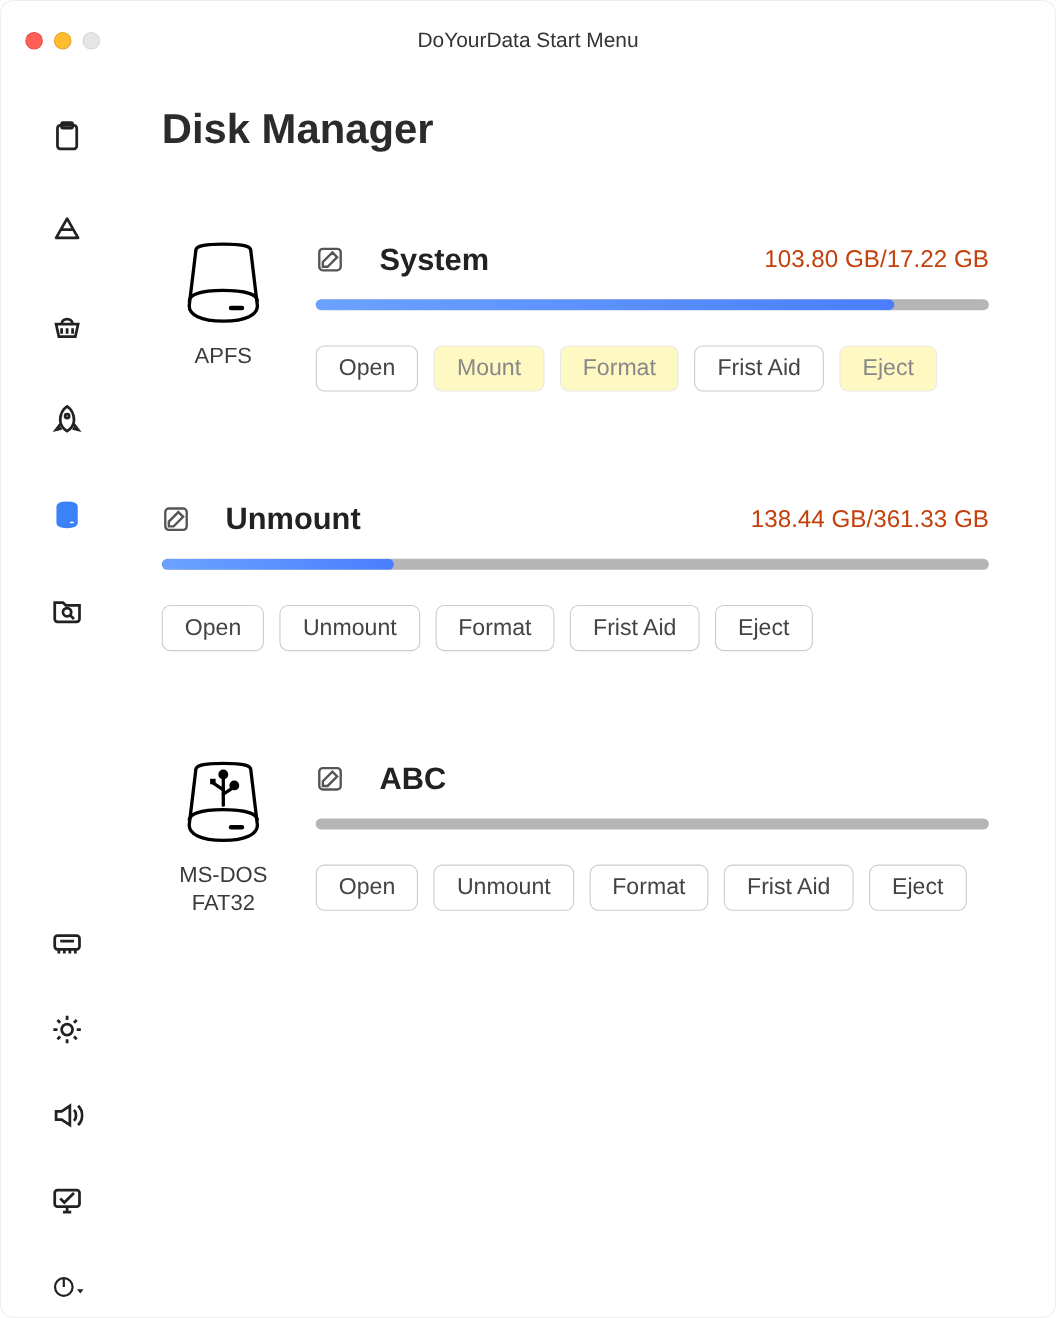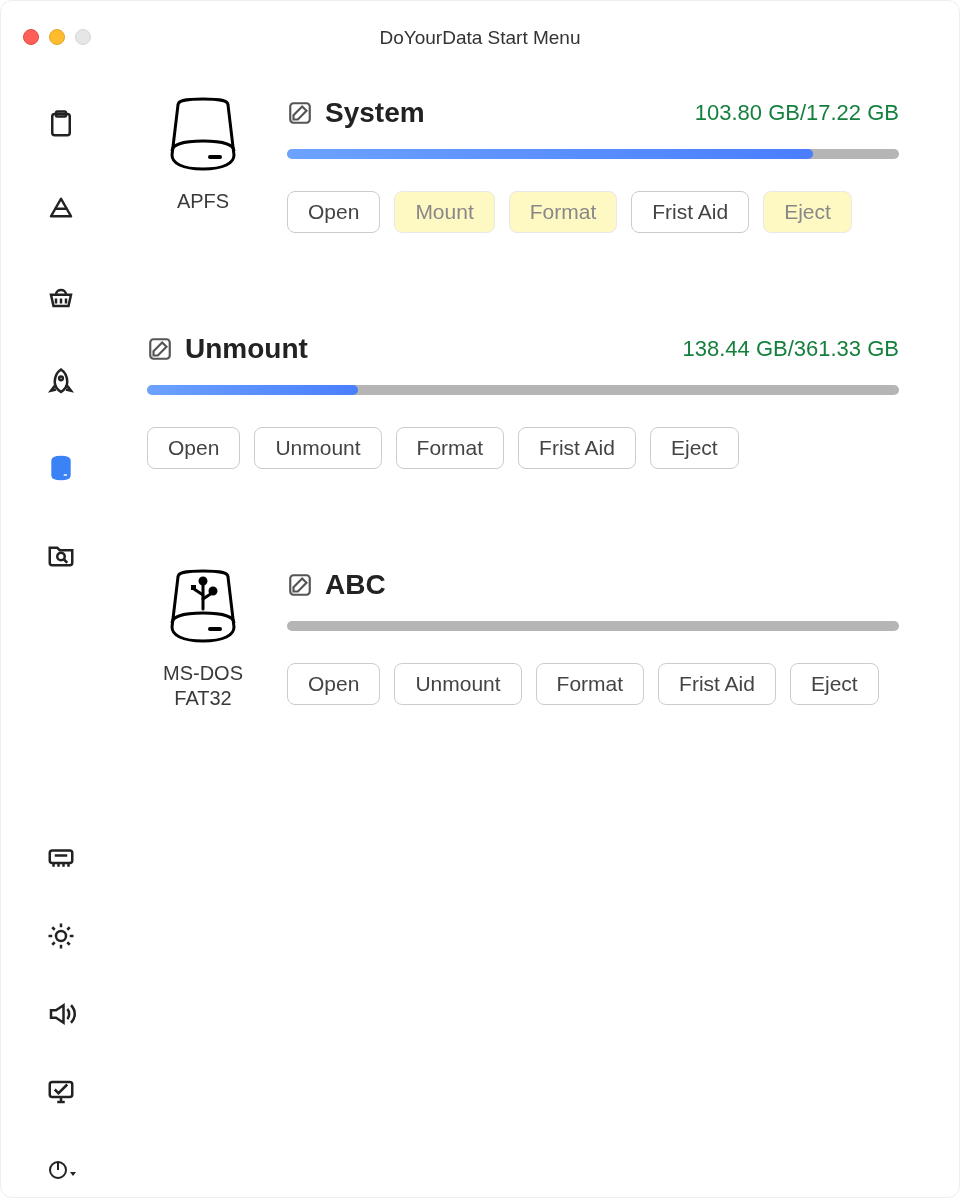--- a/index.html
+++ b/index.html
@@ -62,24 +62,24 @@
     font-size: 38px;
     font-weight: 700;
     color: #2b2b2b;
     margin-bottom: 80px;
   }
   .disk-row { display:flex; gap: 28px; margin-bottom: 100px; }
   .disk-left { width: 112px; text-align:center; }
   .disk-icon { width: 90px; height: 78px; margin: 0 auto 14px auto; }
   .disk-fs { font-size: 20px; color:#3a3a3a; line-height:1.25; }
   .disk-right { flex:1; }
-  .disk-header { display:flex; align-items:center; margin-bottom: 20px; }
+  .disk-header { display:flex; align-items:center; margin-bottom: 20px; gap: 20px; }
   .edit-icon { width:26px; height:26px; margin-right:12px; cursor:pointer; }
   .disk-name { font-size: 28px; font-weight:700; color:#222; }
-  .disk-size { margin-left:auto; font-size:22px; color:#15803d; }
+  .disk-size { margin-left:auto; font-size:22px; color:#c2410c; }
   .progress { width:100%; height:10px; background:#b5b5b5; border-radius:5px; overflow:hidden; margin-bottom: 32px; }
   .progress-fill { height:100%; background: linear-gradient(90deg, #6ca2ff 0%, #4a7eff 100%); border-radius:5px; }
   .btn-row { display:flex; gap: 14px; }
   .btn {
     padding: 8px 20px;
     font-size: 21px;
     border: 1px solid #ccc;
     border-radius: 8px;
     background: #fff;
     color: #444;
@@ -197,20 +197,21 @@
         <svg viewBox="0 0 30 24" fill="none" stroke="#222" stroke-width="2">
             <circle cx="12" cy="12" r="8"></circle>
             <line x1="12" y1="4" x2="12" y2="12"></line>
             <path d="M24 14 l3 4 l3 -4 z" fill="#222" stroke="none"></path>
           </svg>
       </div>
     </div>
   </div>
 
   <div class="main">
+    <h1 class="page-title">Disk Manager</h1>
     <div id="disk-list">
         <div class="disk-row">
           <div class="disk-left">
             <div class="disk-icon"><svg viewBox="0 0 90 78" fill="none" stroke="#000" stroke-width="3">
     <path d="M20 8 C20 4 25 2 45 2 C65 2 70 4 70 8 L76 58 C76 66 66 72 45 72 C24 72 14 66 14 58 Z"></path>
     <path d="M14 54 C14 48 24 44 45 44 C66 44 76 48 76 54"></path>
     <rect x="50" y="58" width="14" height="4" rx="2" fill="#000" stroke="none"></rect>
 
   </svg></div>
             <div class="disk-fs">APFS</div>

